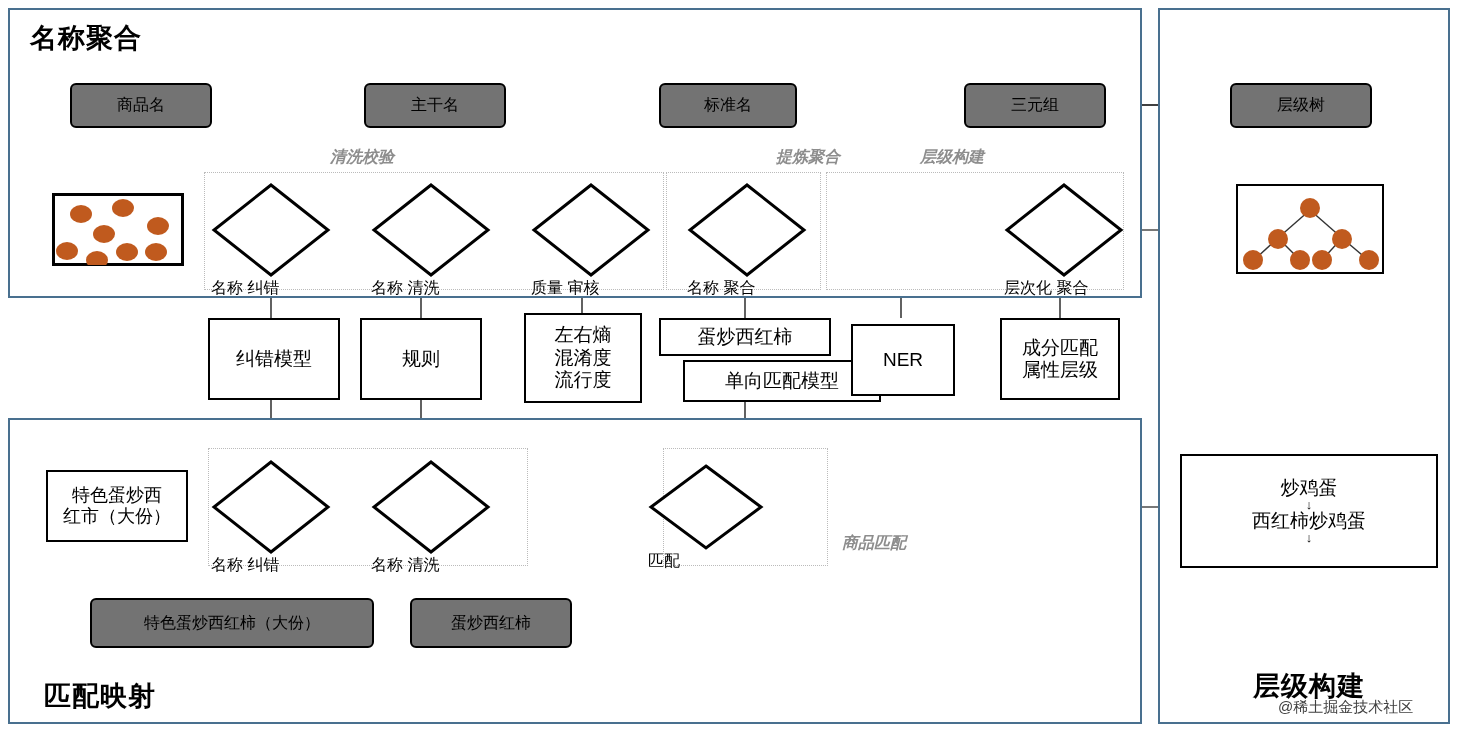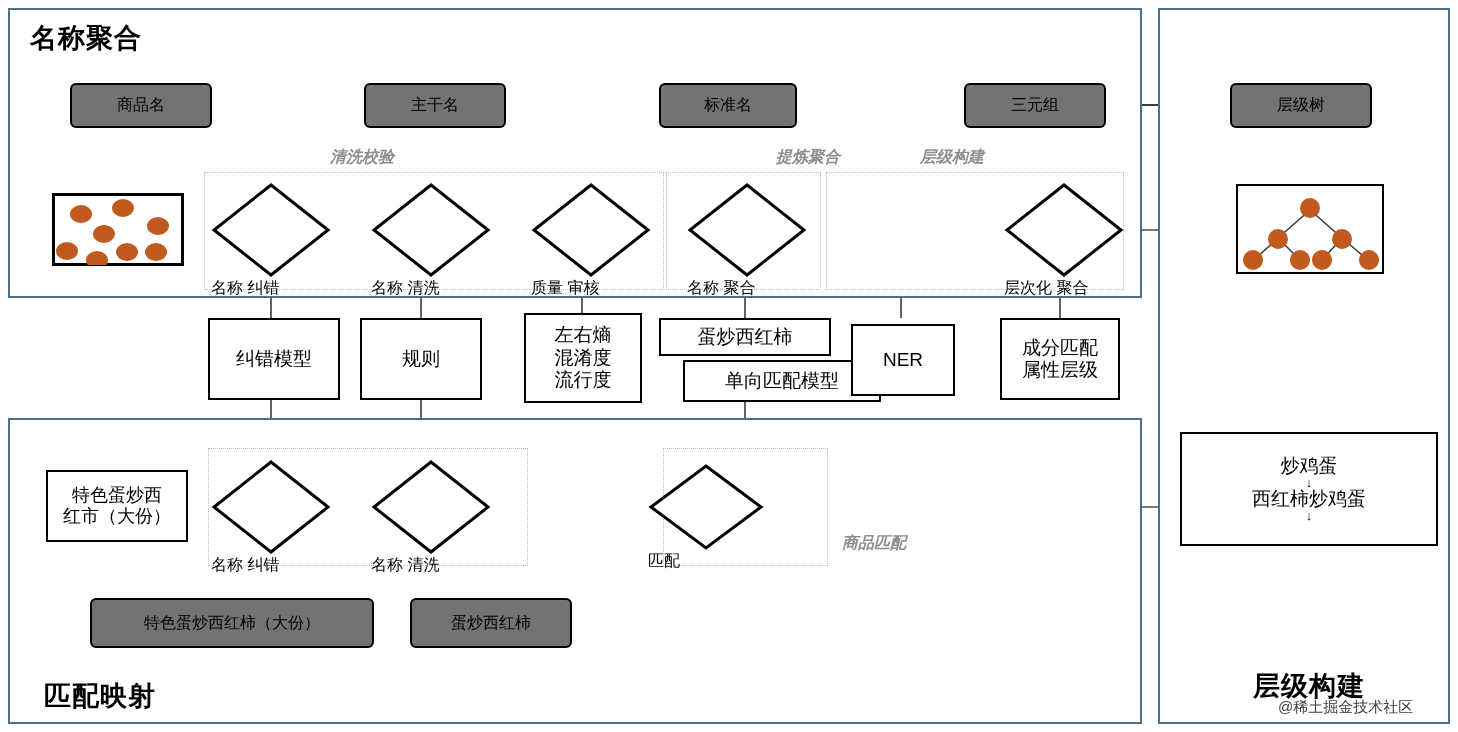--- a/index.html
+++ b/index.html
@@ -47,20 +47,21 @@
 
   .wm{
     position:absolute;font-size:15px;color:#404040;white-space:nowrap;
   }
   .tree-box{border:2.5px solid #000;background:#fff;}
   .dotbox{border:3px solid #000;background:#fff;}
   .hier{
     border:2.5px solid #000;background:#fff;
     display:flex;flex-direction:column;align-items:center;justify-content:center;
     font-size:19px;
+    margin-top:22px;
   }
   .hier .lv{line-height:1.1;white-space:nowrap;}
   .hier .dn{font-size:13px;line-height:0.9;}
 </style>
 </head>
 <body>
 
 <div id="stage">
 
   <svg class="lay" viewBox="0 0 1458 732">

